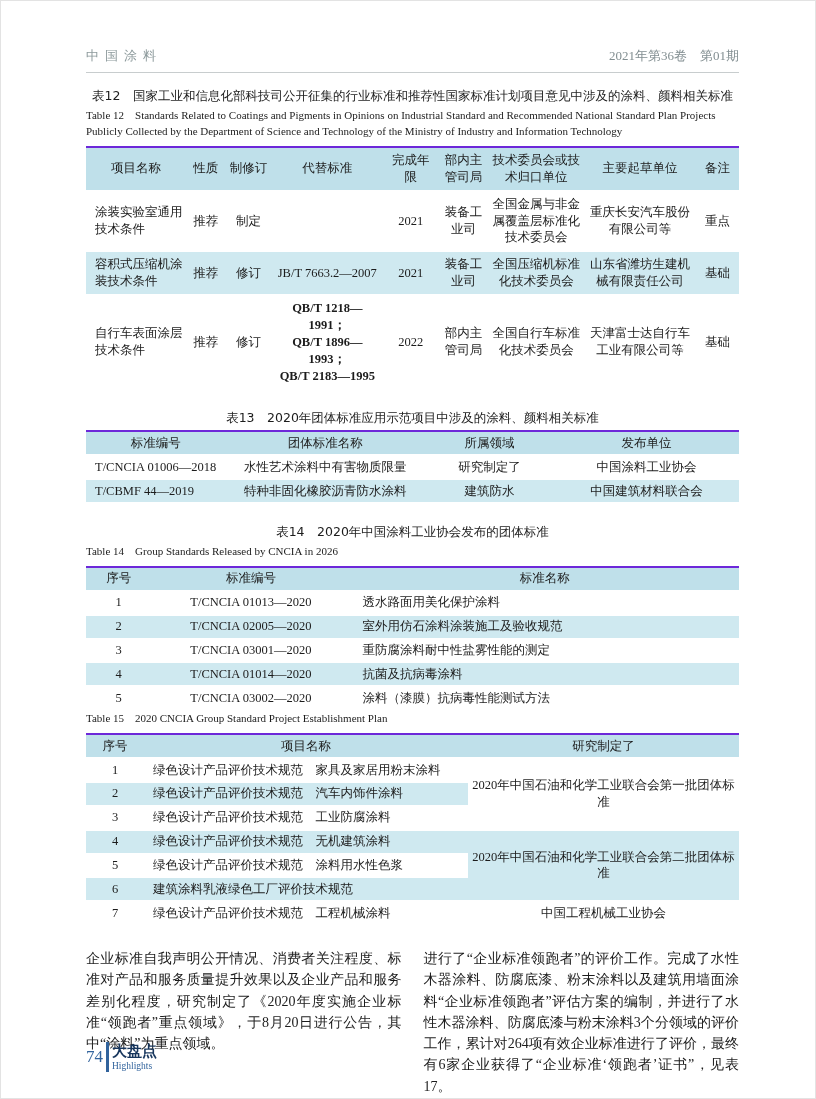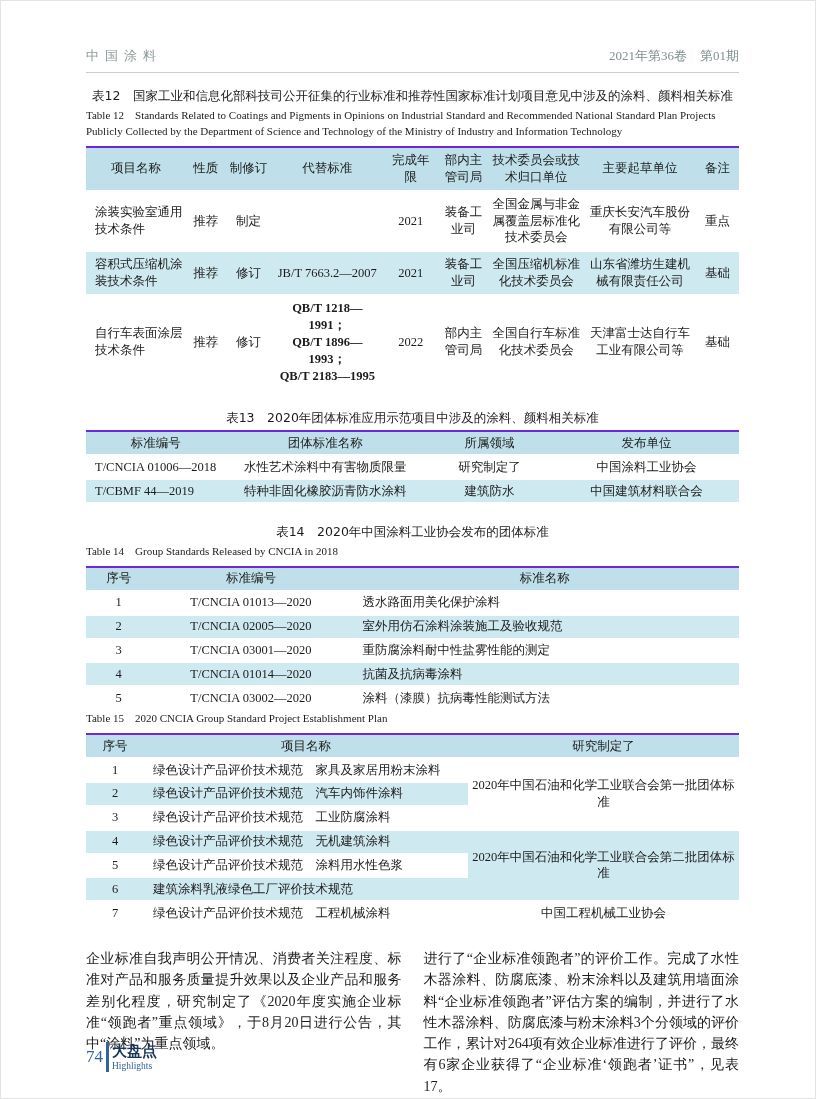--- a/index.html
+++ b/index.html
@@ -155,21 +155,21 @@
       <tr>
         <td class="al">T/CBMF 44—2019</td>
         <td>特种非固化橡胶沥青防水涂料</td>
         <td>建筑防水</td>
         <td>中国建筑材料联合会</td>
       </tr>
     </tbody>
   </table>
 
   <div class="cap-zh mt">表14　2020年中国涂料工业协会发布的团体标准</div>
-  <div class="cap-en">Table 14　Group Standards Released by CNCIA in 2018</div>
+  <div class="cap-en">Table 14　Group Standards Released by CNCIA in 2026</div>
   <table class="tbl t14">
     <colgroup>
       <col style="width:10%">
         <col style="width:30.5%">
         <col style="width:59.5%">
     </colgroup>
     <thead>
         <tr>
       <th>序号</th>
       <th>标准编号</th>

